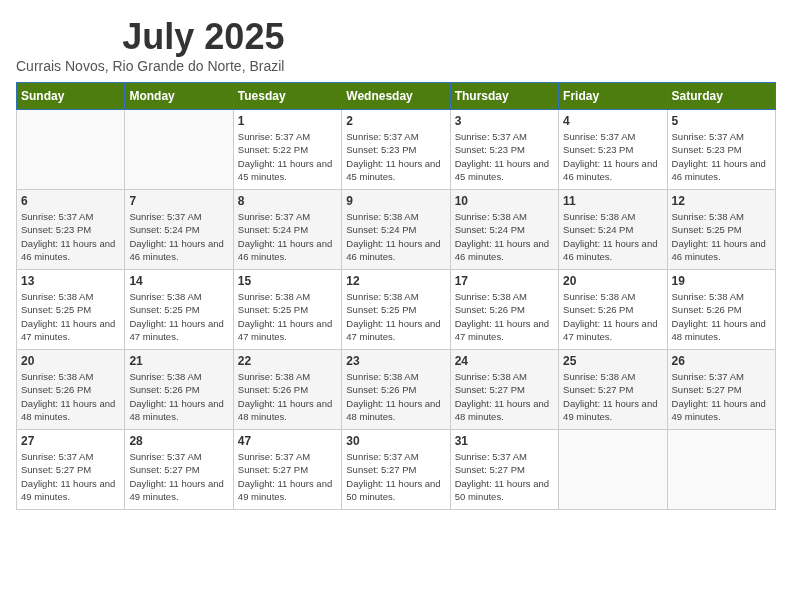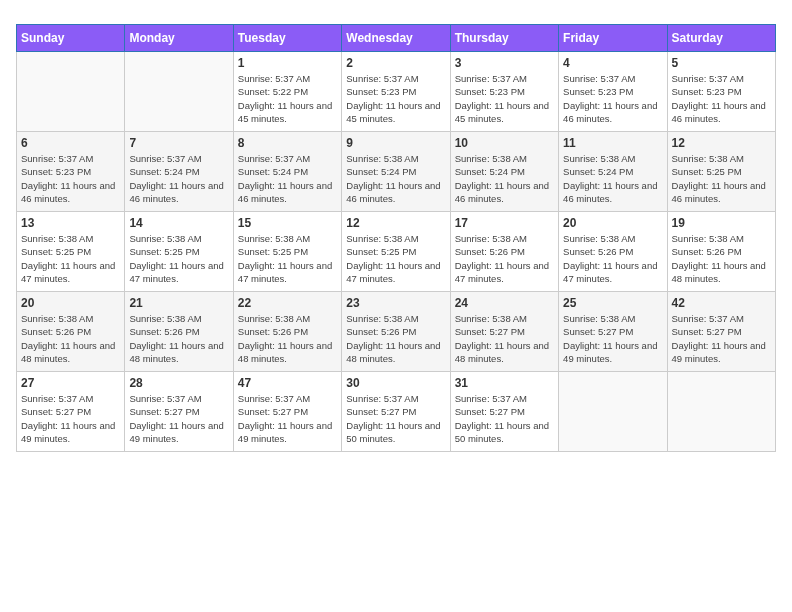--- a/index.html
+++ b/index.html
@@ -31,21 +31,21 @@
     .location {
       font-size: 14px;
       color: #555;
     }
     table {
       width: 100%;
       border-collapse: collapse;
       table-layout: fixed;
     }
     thead th {
-      background-color: #8b5cf6;
+      background-color: #4d7c0f;
       color: #fff;
       font-size: 12px;
       padding: 6px 4px;
       text-align: left;
       font-weight: bold;
       border: 1px solid #2e74b5;
     }
     tbody td {
       border: 1px solid #ccc;
       vertical-align: top;
@@ -69,20 +69,24 @@
       color: #444;
     }
     .empty-cell {
       background: #f9f9f9;
     }
   </style>
 </head>
 <body>
 
 <div class="header">
+  <div class="title-block">
+    <div class="month-title">July 2025</div>
+    <div class="location">Currais Novos, Rio Grande do Norte, Brazil</div>
+  </div>
 </div>
 
 <table>
   <thead>
     <tr>
     <th>Sunday</th>
         <th>Monday</th>
         <th>Tuesday</th>
         <th>Wednesday</th>
         <th>Thursday</th>
@@ -244,21 +248,21 @@
 Sunset: 5:27 PM
 Daylight: 11 hours and 48 minutes.</div>
         </td>
         <td>
           <div class="day-number">25</div>
           <div class="cell-info" style="white-space: pre-line;">Sunrise: 5:38 AM
 Sunset: 5:27 PM
 Daylight: 11 hours and 49 minutes.</div>
         </td>
         <td>
-          <div class="day-number">42</div>
+          <div class="day-number">26</div>
           <div class="cell-info" style="white-space: pre-line;">Sunrise: 5:37 AM
 Sunset: 5:27 PM
 Daylight: 11 hours and 49 minutes.</div>
         </td>
       </tr>
       <tr>
         <td>
           <div class="day-number">27</div>
           <div class="cell-info" style="white-space: pre-line;">Sunrise: 5:37 AM
 Sunset: 5:27 PM

